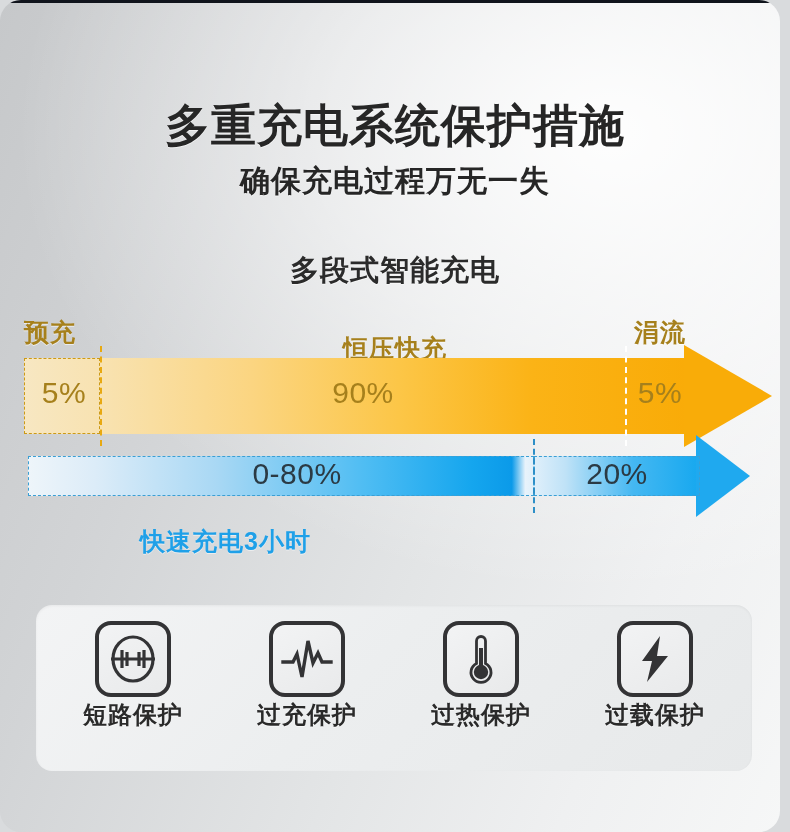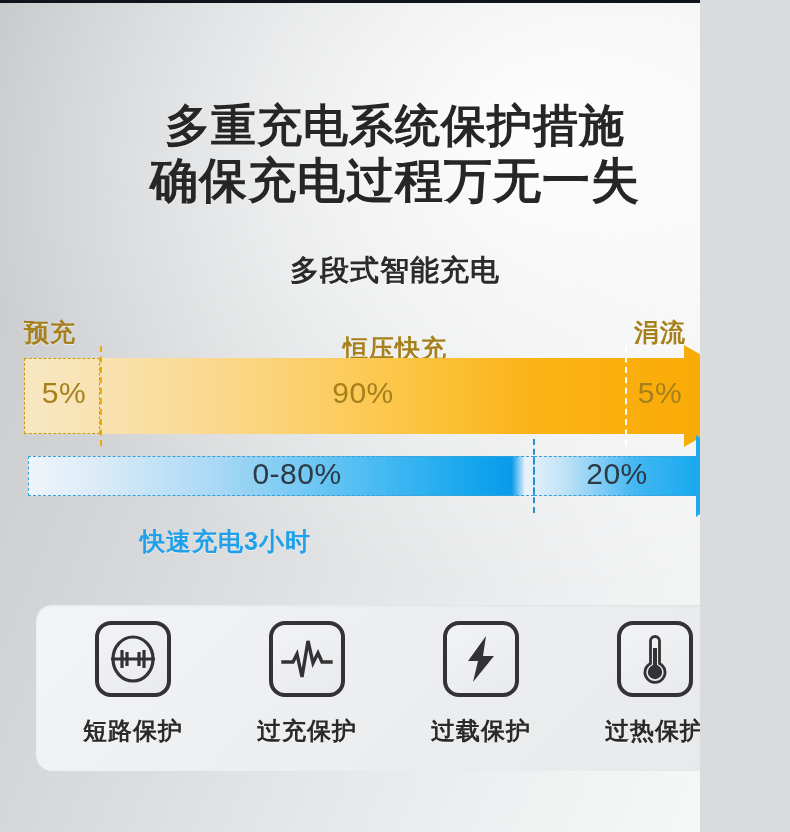--- a/index.html
+++ b/index.html
@@ -5,44 +5,45 @@
 <style>
   * { margin:0; padding:0; box-sizing:border-box; }
   html,body { width:790px; height:832px; }
   body {
     font-family:"Liberation Sans","DejaVu Sans",sans-serif;
     background:#d9dbdd;
     overflow:hidden;
   }
   #page {
     position:relative;
-    width:700px;
+    width:780px;
     height:832px;
     background:
       radial-gradient(ellipse 820px 640px at 78% 16%, rgba(255,255,255,0.95) 0%, rgba(255,255,255,0.55) 34%, rgba(255,255,255,0.0) 72%),
       linear-gradient(112deg, #c6c8ca 0%, #d2d4d6 28%, #e3e5e6 58%, #eff0f1 80%, #f6f7f7 100%);
     overflow:hidden;
+    border-radius:21px;
   }
   #topbar {
     position:absolute; left:0; top:0; width:790px; height:3px;
     background:#10141c;
   }
 
   
   .heading {
     position:absolute;
     left:0; width:790px;
     text-align:center;
     color:#262626;
     font-weight:bold;
     letter-spacing:1px;
     text-shadow:0 1px 0 rgba(255,255,255,0.55);
   }
   #title-line1 { top:100px; font-size:45px; line-height:52px; }
-  #title-line2 { top:155px; font-size:48px; line-height:52px; }
+  #title-line2 { top:155px; font-size:30px; line-height:52px; }
   #subtitle {
     top:252px; font-size:29px; line-height:36px;
     font-weight:bold; color:#2b2b2b; letter-spacing:1px;text-align:center;
   }
 
   
   .stage-label {
     position:absolute;
     font-size:25px;
     font-weight:bold;
@@ -197,21 +198,21 @@
     align-items:center;
   }
   .icon-box {
     width:76px; height:76px;
     border:4px solid #333335;
     border-radius:16px;
     display:flex; align-items:center; justify-content:center;
     background:linear-gradient(150deg,#f2f3f4 0%,#e9eaeb 100%);
   }
   .protect-label {
-    margin-top:18px;
+    margin-top:2px;
     font-size:24px;
     font-weight:bold;
     color:#2a2a2a;
     letter-spacing:1px;
     white-space:nowrap;
     text-shadow:0 1px 0 rgba(255,255,255,0.55);
   }
 </style>
 </head>
 <body>
@@ -278,33 +279,33 @@
           <svg width="56" height="56" viewBox="0 0 56 56">
             <polyline points="4,31 14,31 18,23 23,46 29,10 34,32 39,22 43,31 52,31" fill="none" stroke="#333335" stroke-width="3.4" stroke-linejoin="miter" stroke-linecap="square"></polyline>
           </svg>
         </div>
         <div class="protect-label">过充保护</div>
       </div>
 
       <div class="protect-item">
         <div class="icon-box">
           <svg width="56" height="56" viewBox="0 0 56 56">
-            <polygon points="33,5 15,30 25,30 20,51 41,25 30,25" fill="#333335"></polygon>
-          </svg>
-        </div>
-        <div class="protect-label">过载保护</div>
-      </div>
-
-      <div class="protect-item">
-        <div class="icon-box">
-          <svg width="56" height="56" viewBox="0 0 56 56">
             <path d="M23.5 10 a4.5 4.5 0 0 1 9 0 v22.5 a10 10 0 1 1 -9 0 z" fill="none" stroke="#333335" stroke-width="2.8"></path>
             <circle cx="28" cy="41" r="7.2" fill="#333335"></circle>
             <rect x="26" y="17" width="4" height="22" fill="#333335"></rect>
           </svg>
         </div>
         <div class="protect-label">过热保护</div>
       </div>
 
+      <div class="protect-item">
+        <div class="icon-box">
+          <svg width="56" height="56" viewBox="0 0 56 56">
+            <polygon points="33,5 15,30 25,30 20,51 41,25 30,25" fill="#333335"></polygon>
+          </svg>
+        </div>
+        <div class="protect-label">过载保护</div>
+      </div>
+
     </div>
   </div>
 
 </div>
 
 </body></html>

